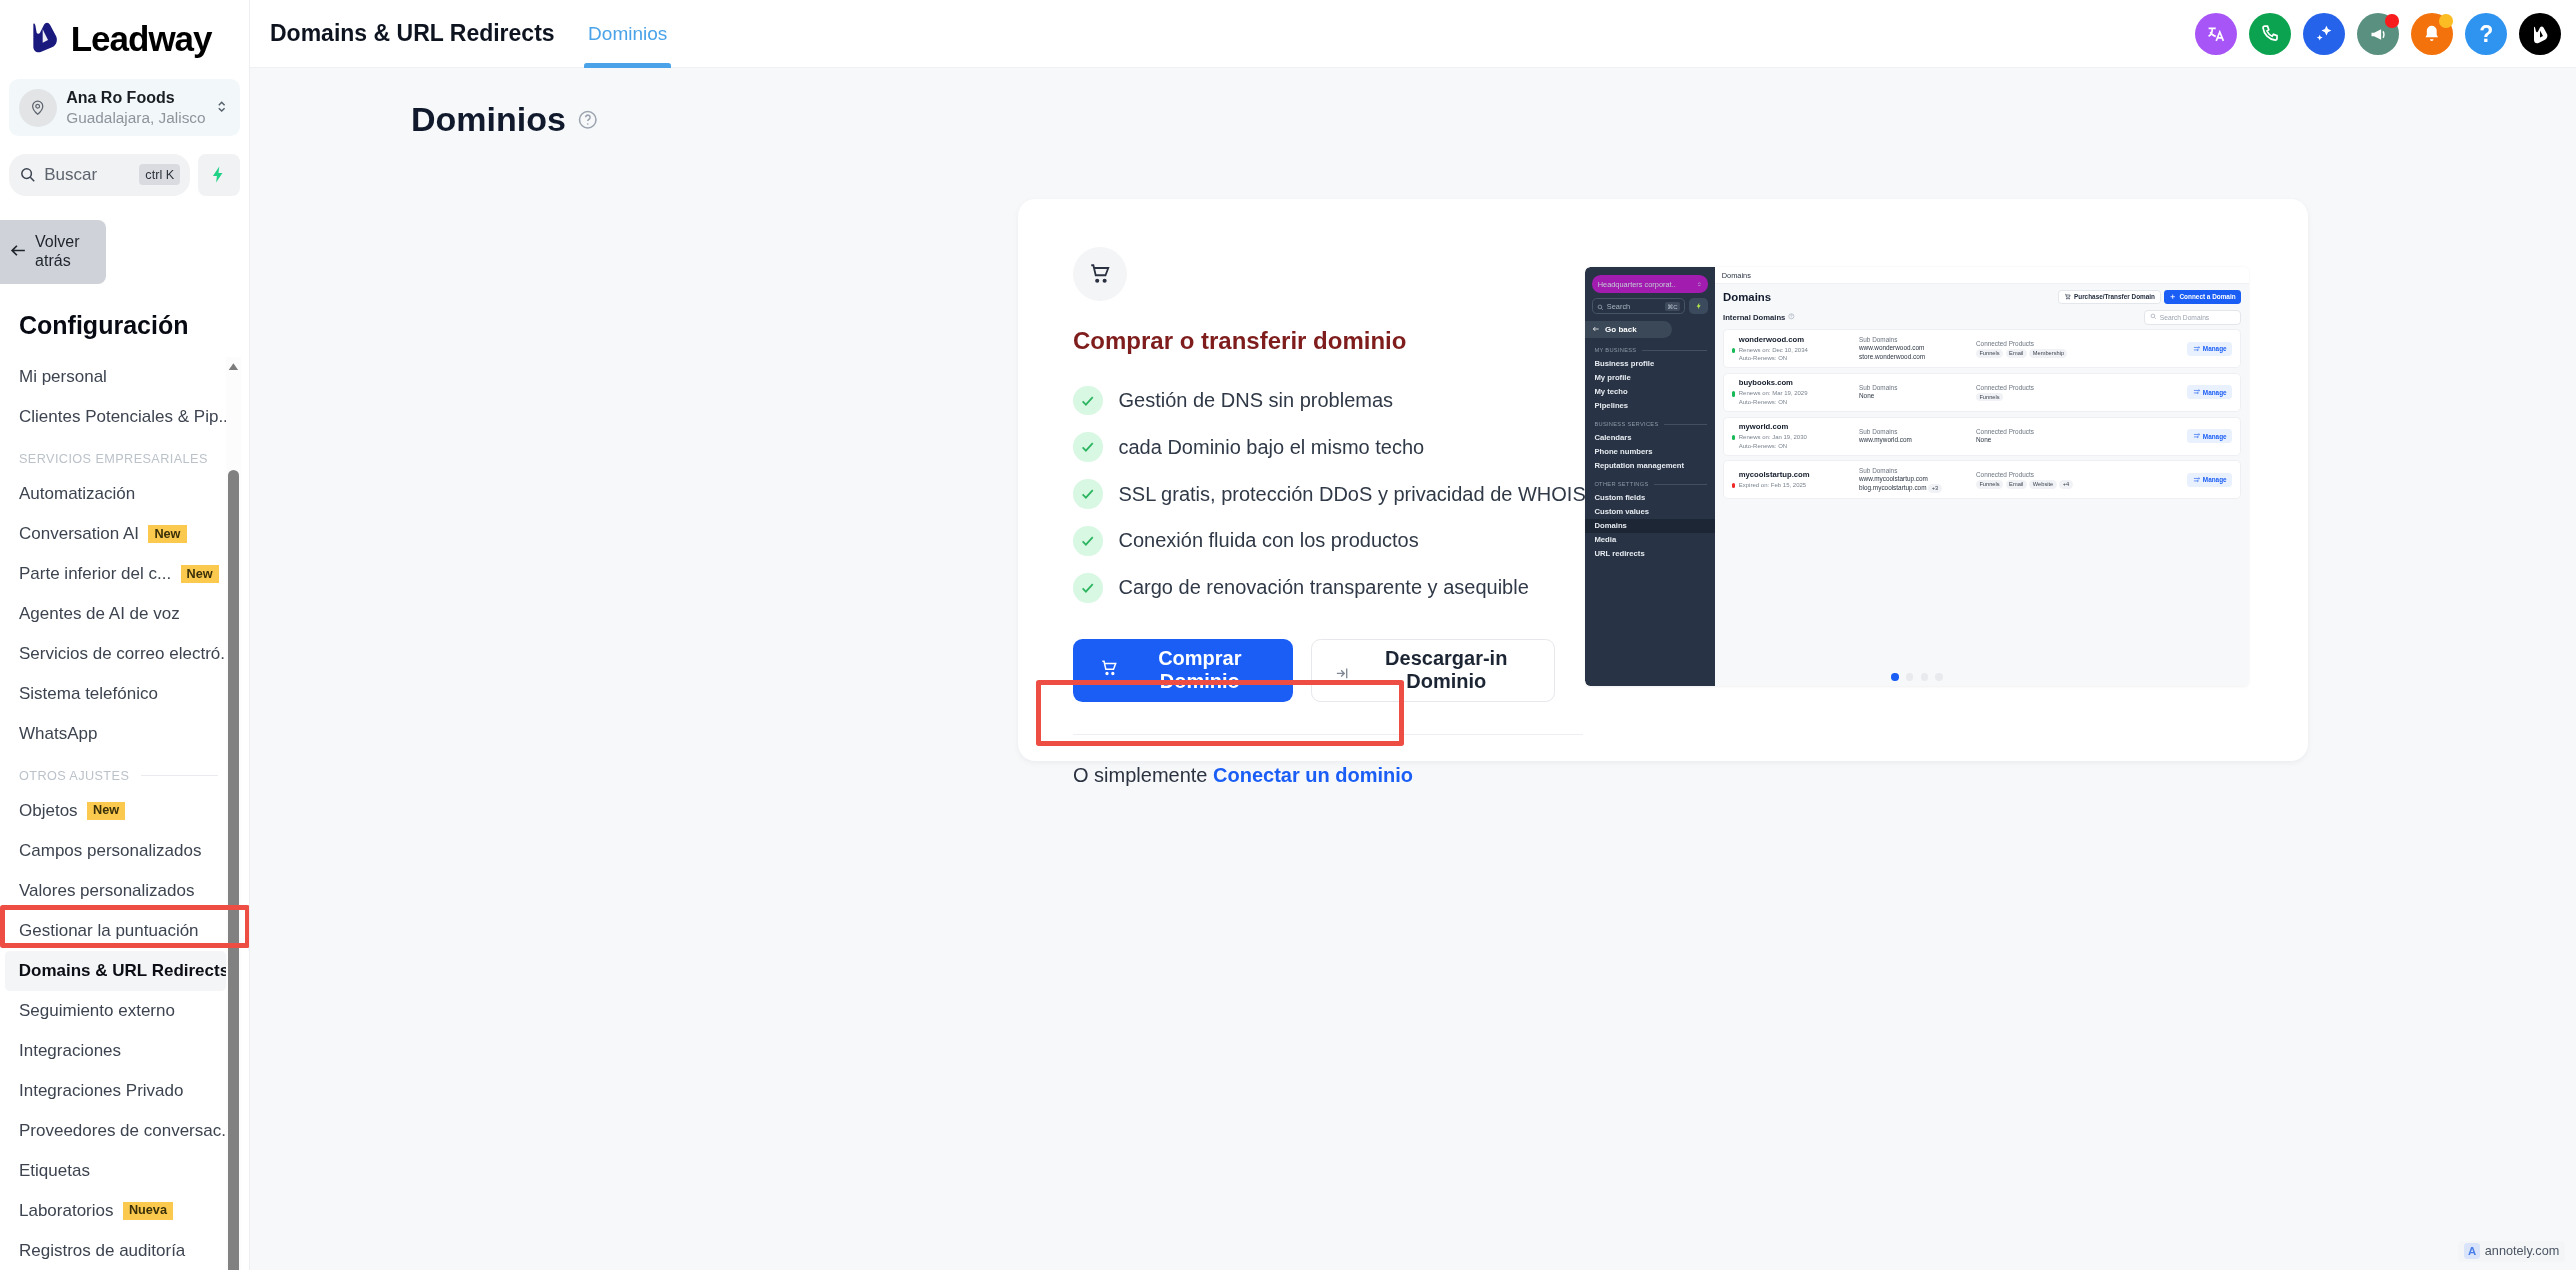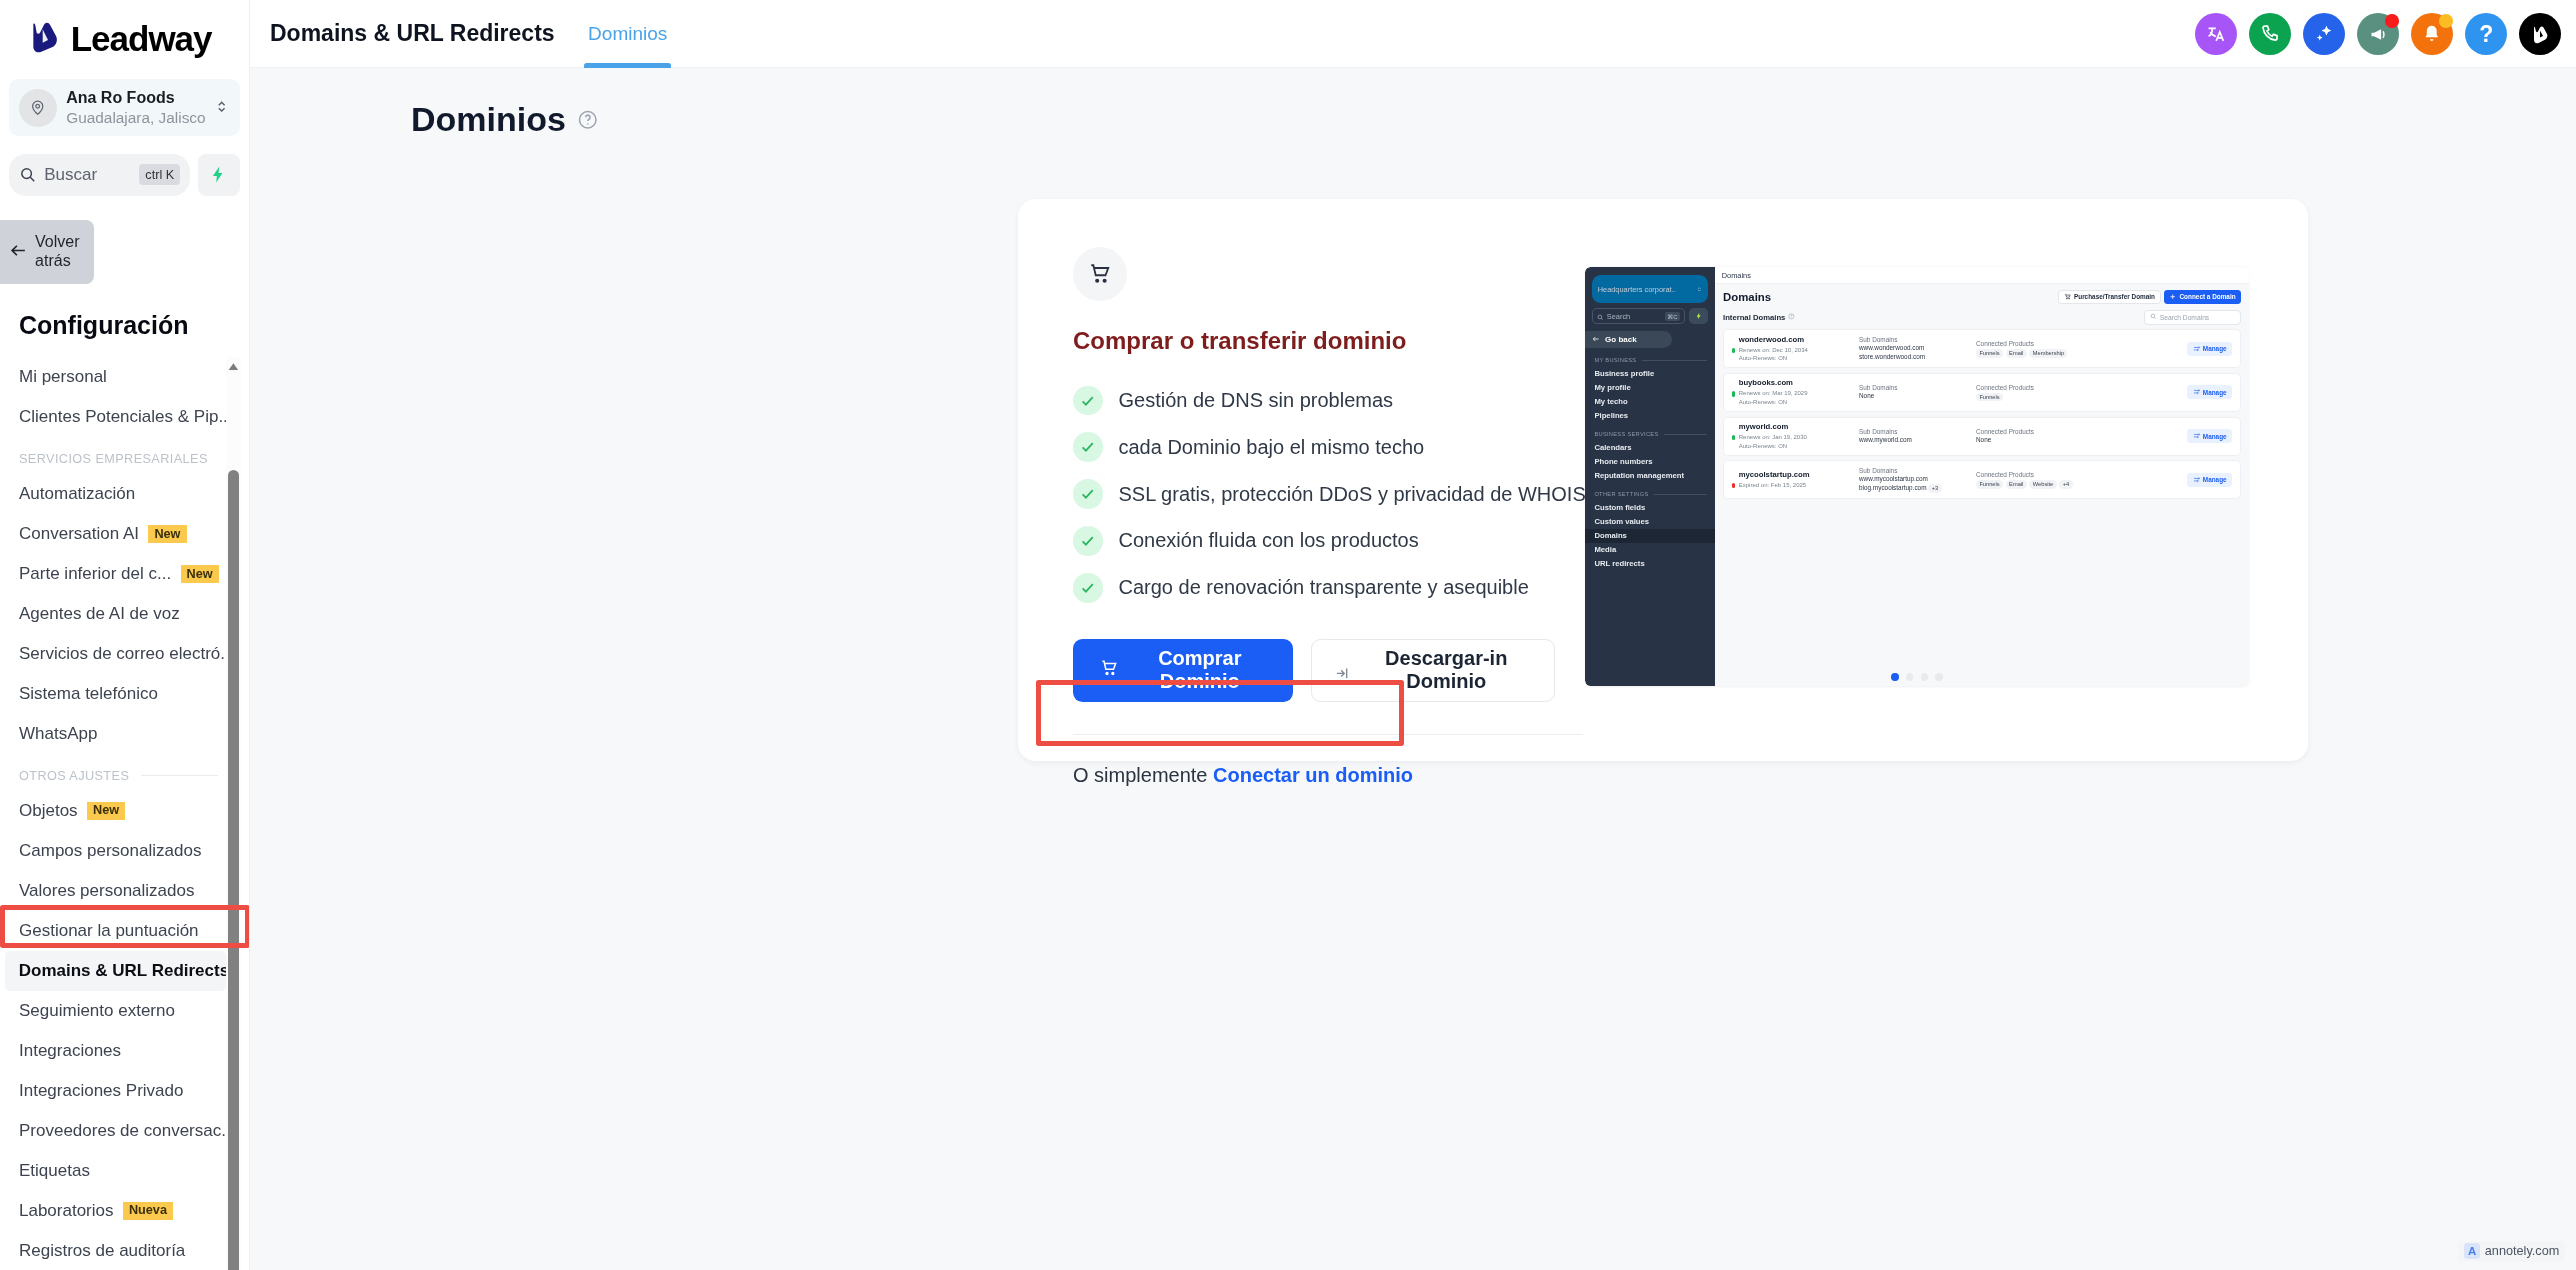--- a/index.html
+++ b/index.html
@@ -54,21 +54,21 @@
     padding: 3.4px 6px; white-space: nowrap;
   }
   .spark-btn {
     width: 42px; height: 42px; flex: 0 0 42px; background: #f1f2f4;
     border-radius: 8px; display: flex; align-items: center; justify-content: center;
     cursor: pointer;
   }
 
   .back-btn {
     margin-top: 24px; margin-left: 0;
-    width: 94px; height: 64px;
+    width: 106px; height: 64px;
     background: #cfd2d9; border-radius: 0 8px 8px 0;
     display: flex; align-items: center; gap: 6.7px; padding-left: 9.4px;
     cursor: pointer;
     justify-content: space-between;
   }
   .back-arrow { width: 19px; flex: 0 0 19px; color: #1f242c; }
   .back-label { font-size: 16px; color: #1f242c; line-height: 1.18; }
 
   .section-title { margin: 27px 0 0 19px; font-size: 25px; font-weight: 700; color: #070a12; }
 
@@ -199,21 +199,21 @@
   }
   .pv-frame {
     position: absolute; inset: 0; background: #fff; border-radius: 5.4px;
     overflow: hidden; display: flex; box-shadow: 0 0.7px 2.7px rgba(0,0,0,.06);
   }
   .pv-side {
     width: 130px; background: #283445; border-radius: 5.4px 0 0 5.4px;
     padding: 8px 0 0 0; flex: 0 0 130px; color: #fff; overflow: hidden;
   }
   .pv-org {
-    margin: 0 6.7px; height: 28px; background: #0369a1; border-radius: 8.7px;
+    margin: 0 6.7px; height: 18px; background: #a21caf; border-radius: 8.7px;
     display: flex; align-items: center; padding: 0 6px; gap: 8px;
   }
   .pv-org-txt { font-size: 7.4px; color: #c5ccd6; flex: 1; white-space: nowrap; overflow: hidden; }
   .pv-search-row { margin: 5.4px 6.7px 0 6.7px; display: flex; gap: 4px; }
   .pv-search {
     flex: 1; height: 16px; border: 0.7px solid #475568; border-radius: 4.7px;
     display: flex; align-items: center; padding: 0 4px; gap: 3.4px;
   }
   .pv-search-txt { font-size: 7.4px; color: #aab3c0; flex: 1; }
   .pv-kbd { font-size: 6px; color: #c2c9d4; background: #3d4b5d; border-radius: 2px; padding: 1.3px 2.7px; }

